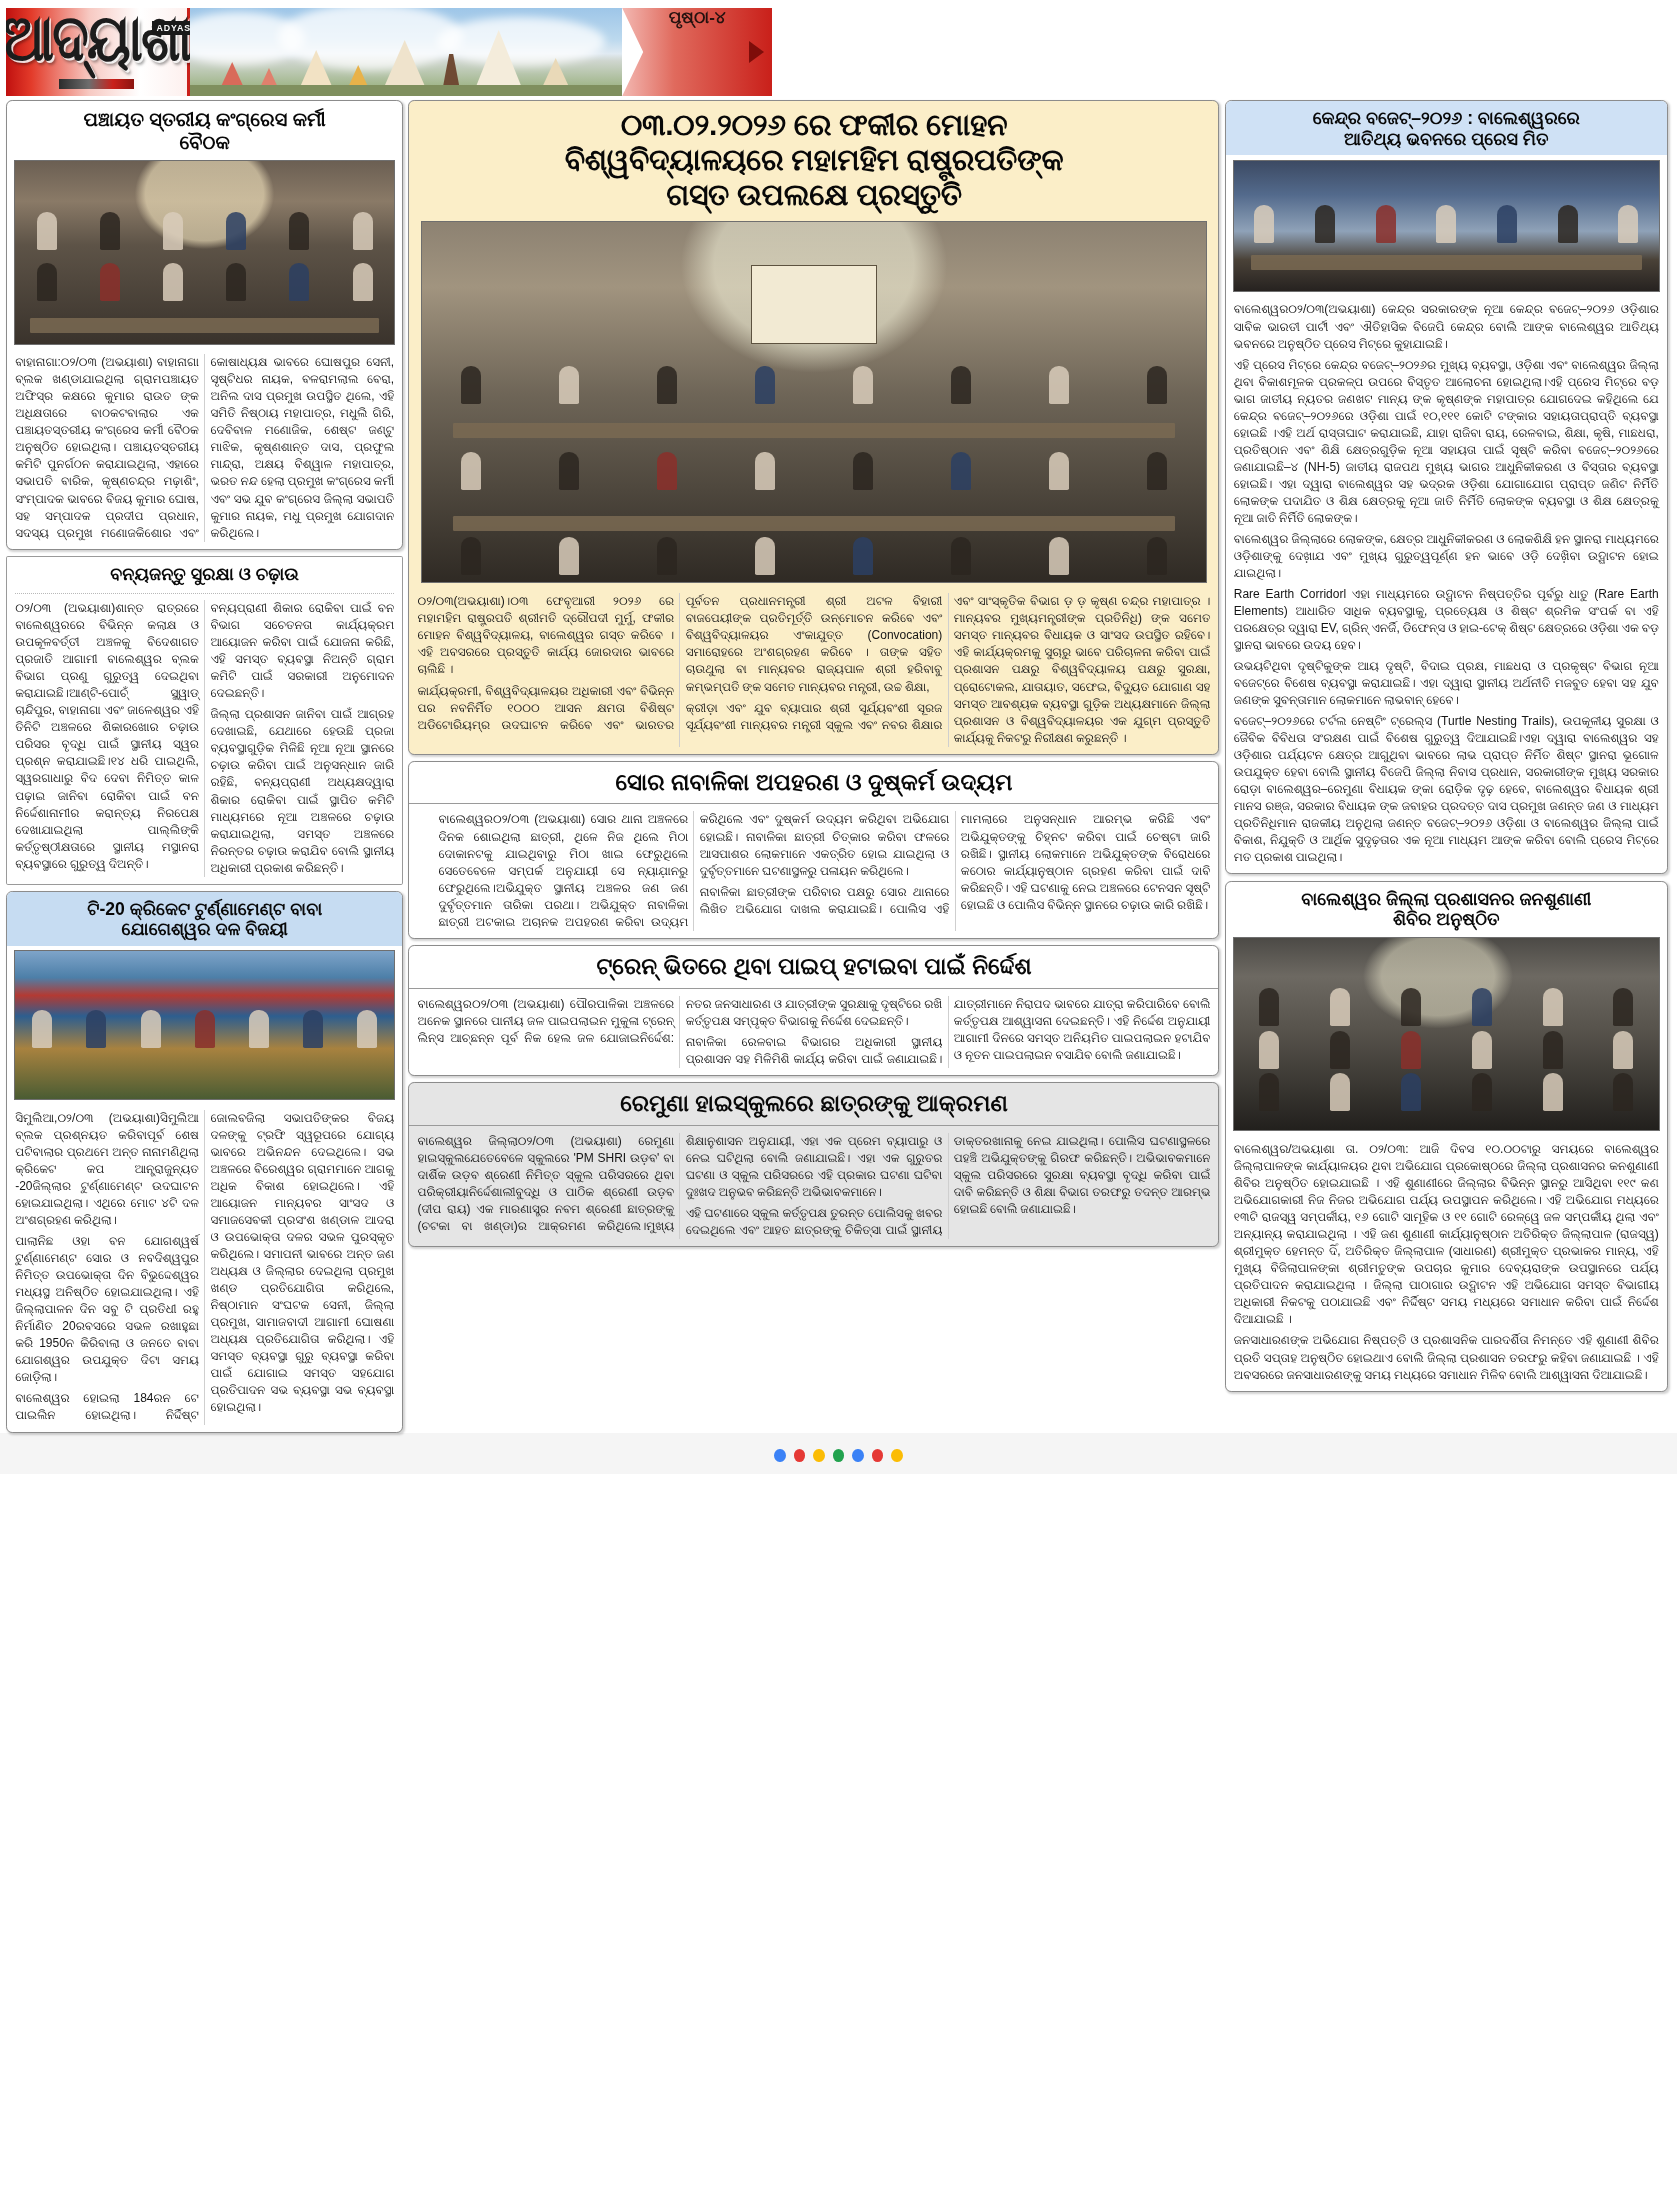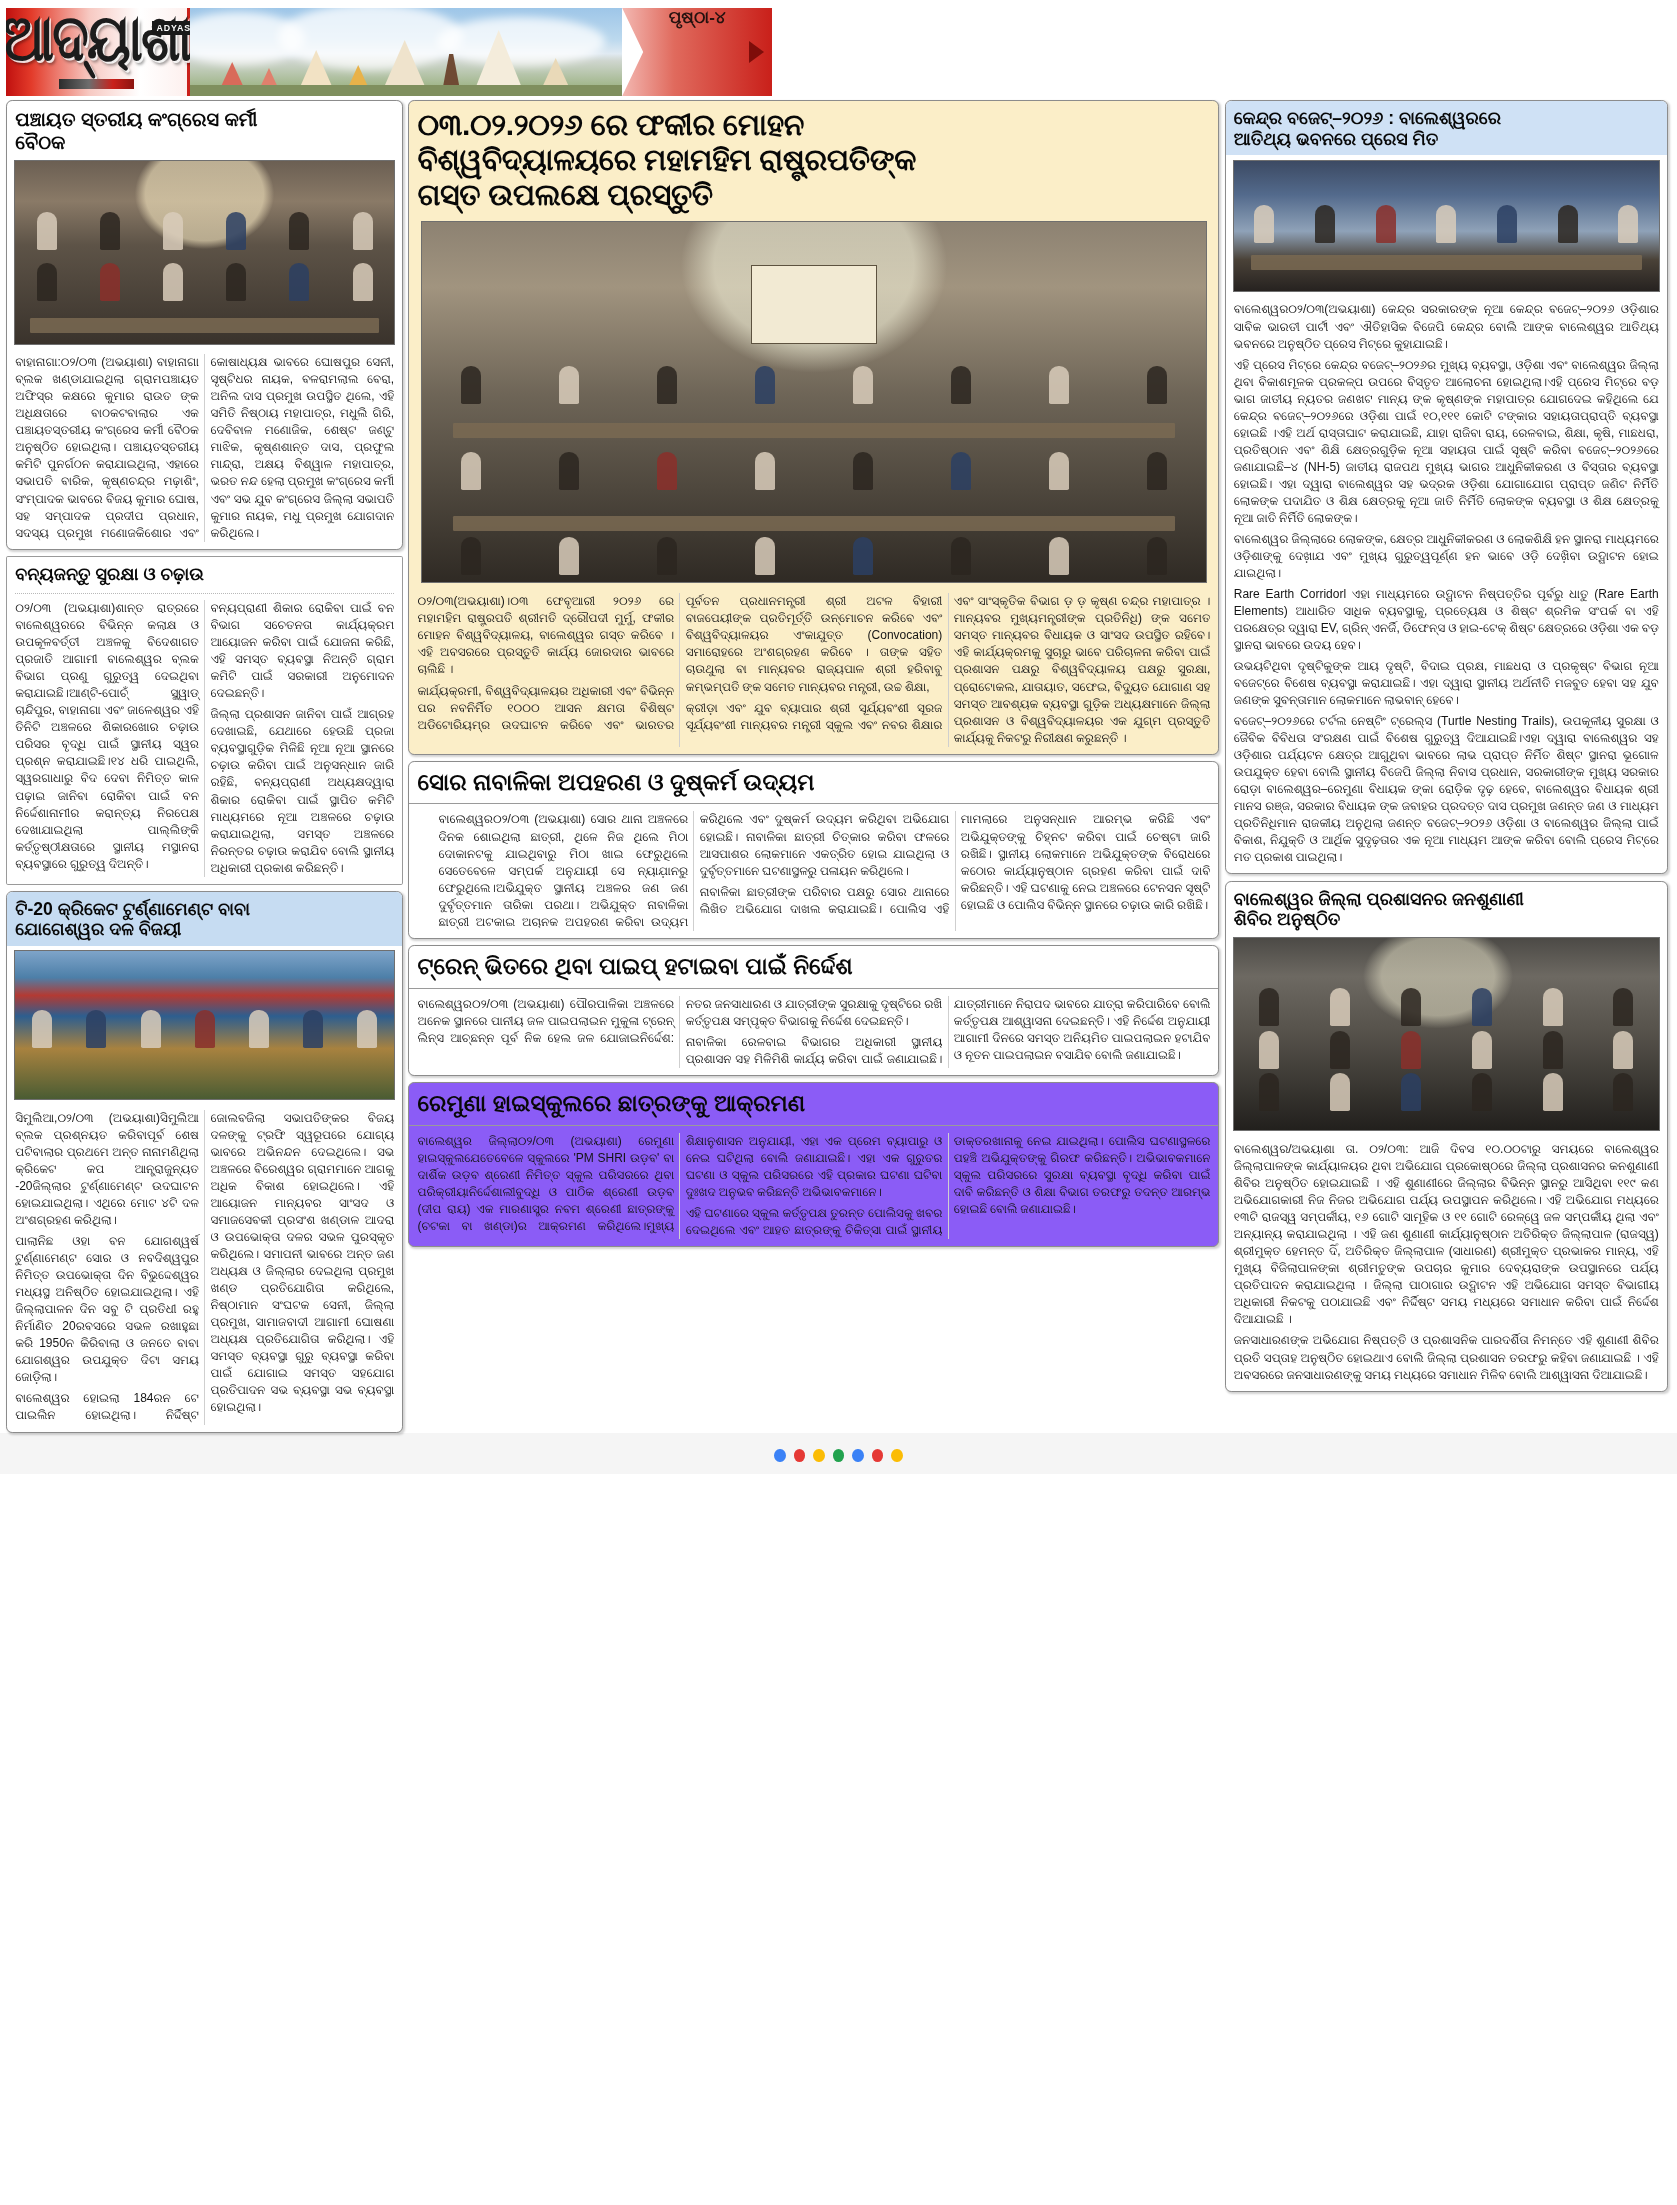--- a/index.html
+++ b/index.html
@@ -130,23 +130,24 @@
   
   .card {
     border: 0.9px solid #8c8c8c;
     border-radius: 6.2px;
     background: #fff;
     overflow: hidden;
     box-shadow: 1.3px 1.8px 2.2px rgba(0,0,0,0.18);
   }
   .card.plain { border-radius: 1.8px; box-shadow: none; border: 0.9px solid #9a9a9a; }
   .card.cream { background: #fbeec8; }
-  .card.pinkbg { background: #8b5cf6; }
+  .card.pinkbg { background: #e5e5e5; }
 
   .hl {
+    text-align: center;
     font-weight: bold;
     color: #080808;
     line-height: 1.16;
     padding: 7px 8px 6.2px 8px;
   }
   .hl-xl { font-size: 30px; letter-spacing: -0.4px; }
   .hl-lg { font-size: 23px; }
   .hl-md { font-size: 19.4px; }
   .hl-sm { font-size: 17.6px; }
   .hl.blue { background: #c6dcf2; }

